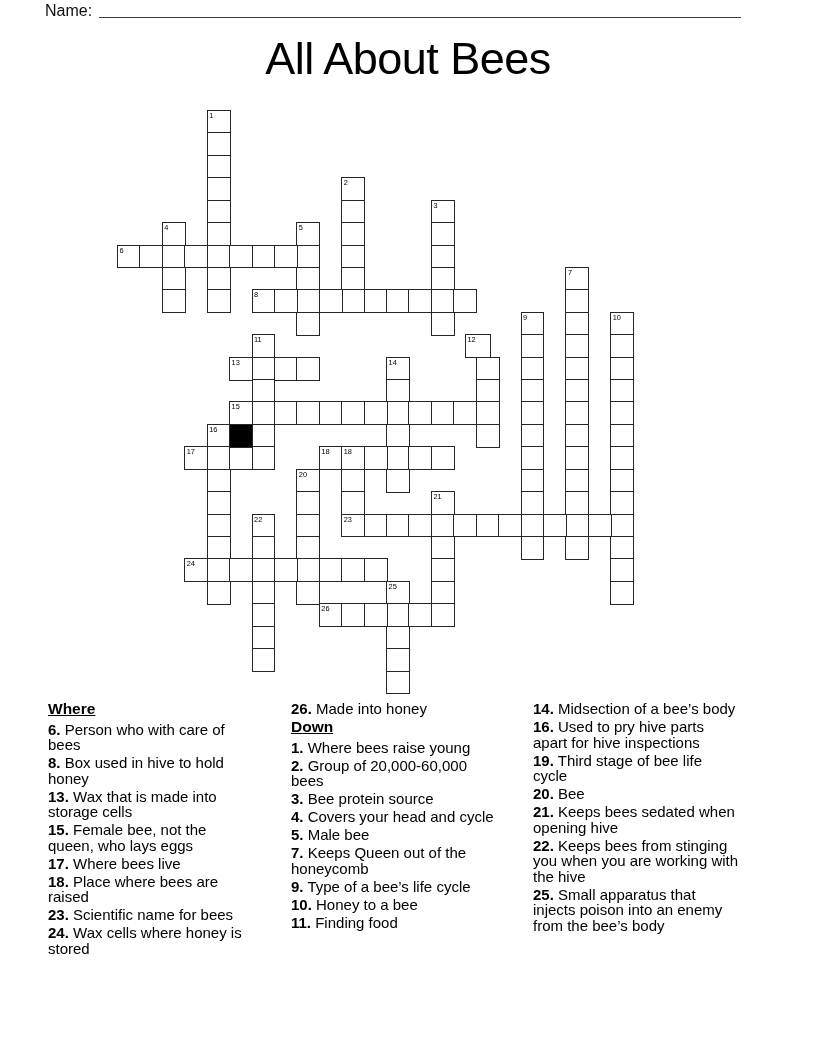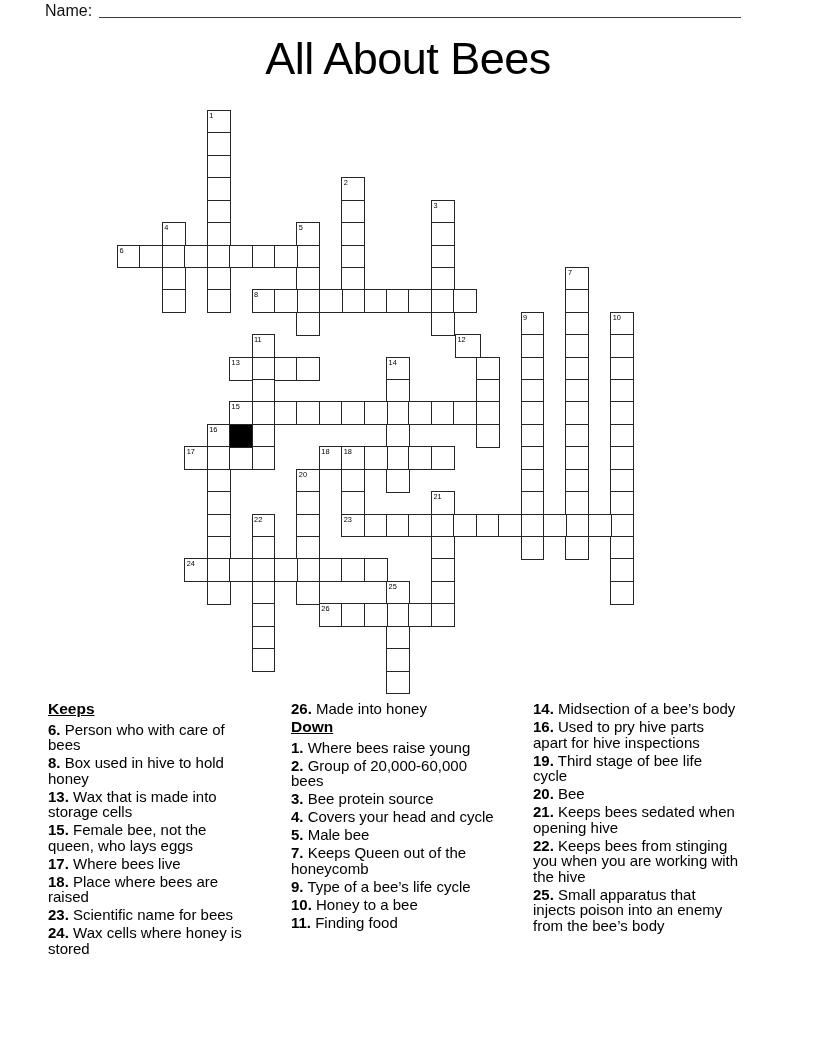--- a/index.html
+++ b/index.html
@@ -135,21 +135,21 @@
       <div class="cell" style="left: 493.24px; top: 448.4px; width: 23.92px; height: 23.92px;"></div>
       <div class="cell" style="left: 493.24px; top: 470.82px; width: 23.92px; height: 23.92px;"></div>
       <div class="cell" style="left: 134.52px; top: 224.2px; width: 23.92px; height: 23.92px;">
         <span class="num">11</span>
       </div>
       <div class="cell" style="left: 134.52px; top: 246.62px; width: 23.92px; height: 23.92px;"></div>
       <div class="cell" style="left: 134.52px; top: 269.04px; width: 23.92px; height: 23.92px;"></div>
       <div class="cell" style="left: 134.52px; top: 291.46px; width: 23.92px; height: 23.92px;"></div>
       <div class="cell" style="left: 134.52px; top: 313.88px; width: 23.92px; height: 23.92px;"></div>
       <div class="cell" style="left: 134.52px; top: 336.3px; width: 23.92px; height: 23.92px;"></div>
-      <div class="cell" style="left: 338px; top: 224.2px; width: 26px; height: 23.92px;">
+      <div class="cell" style="left: 348px; top: 224.2px; width: 26px; height: 23.92px;">
         <span class="num">12</span>
       </div>
       <div class="cell" style="left: 358.72px; top: 246.62px; width: 23.92px; height: 23.92px;"></div>
       <div class="cell" style="left: 358.72px; top: 269.04px; width: 23.92px; height: 23.92px;"></div>
       <div class="cell" style="left: 358.72px; top: 291.46px; width: 23.92px; height: 23.92px;"></div>
       <div class="cell" style="left: 358.72px; top: 313.88px; width: 23.92px; height: 23.92px;"></div>
       <div class="cell" style="left: 112.1px; top: 246.62px; width: 23.92px; height: 23.92px;">
         <span class="num">13</span>
       </div>
       <div class="cell" style="left: 156.94px; top: 246.62px; width: 23.92px; height: 23.92px;"></div>
@@ -252,21 +252,21 @@
       <div class="cell" style="left: 201.78px; top: 493.24px; width: 23.92px; height: 23.92px;">
         <span class="num">26</span>
       </div>
       <div class="cell" style="left: 224.2px; top: 493.24px; width: 23.92px; height: 23.92px;"></div>
       <div class="cell" style="left: 246.62px; top: 493.24px; width: 23.92px; height: 23.92px;"></div>
       <div class="cell" style="left: 291.46px; top: 493.24px; width: 23.92px; height: 23.92px;"></div>
       <div class="cell black" style="left: 112.1px; top: 313.88px; width: 23.92px; height: 23.92px;"></div>
     </div>
 
   <div class="clue-col c1">
-      <div class="clue-header">Keeps</div>
+      <div class="clue-header">Where</div>
       <div class="clue"><b>6.</b><span> Person who with care of bees</span></div>
       <div class="clue"><b>8.</b><span> Box used in hive to hold honey</span></div>
       <div class="clue"><b>13.</b><span> Wax that is made into storage cells</span></div>
       <div class="clue"><b>15.</b><span> Female bee, not the queen, who lays eggs</span></div>
       <div class="clue"><b>17.</b><span> Where bees live</span></div>
       <div class="clue"><b>18.</b><span> Place where bees are raised</span></div>
       <div class="clue"><b>23.</b><span> Scientific name for bees</span></div>
       <div class="clue"><b>24.</b><span> Wax cells where honey is stored</span></div>
     </div>
   <div class="clue-col c2">

